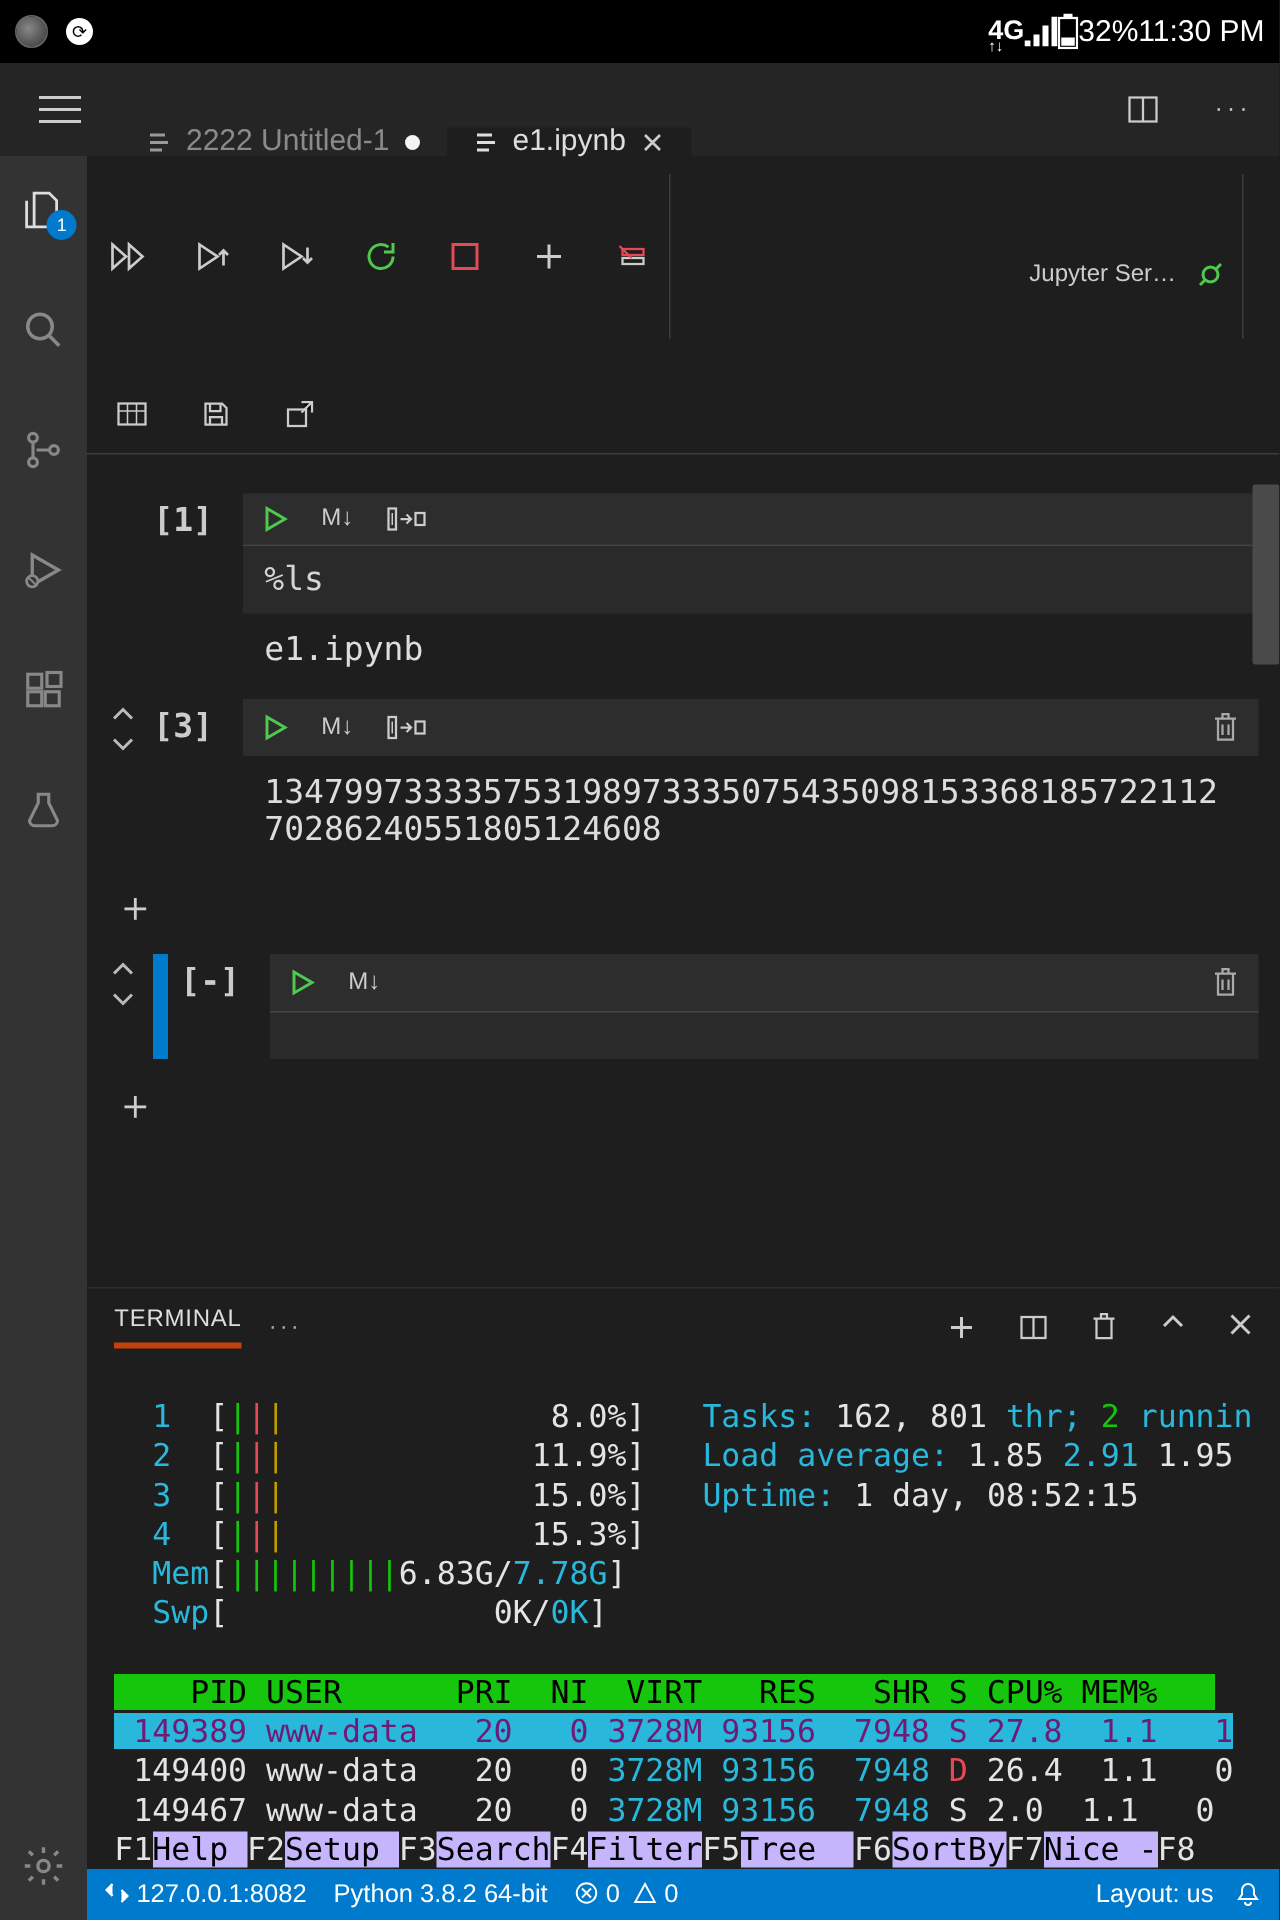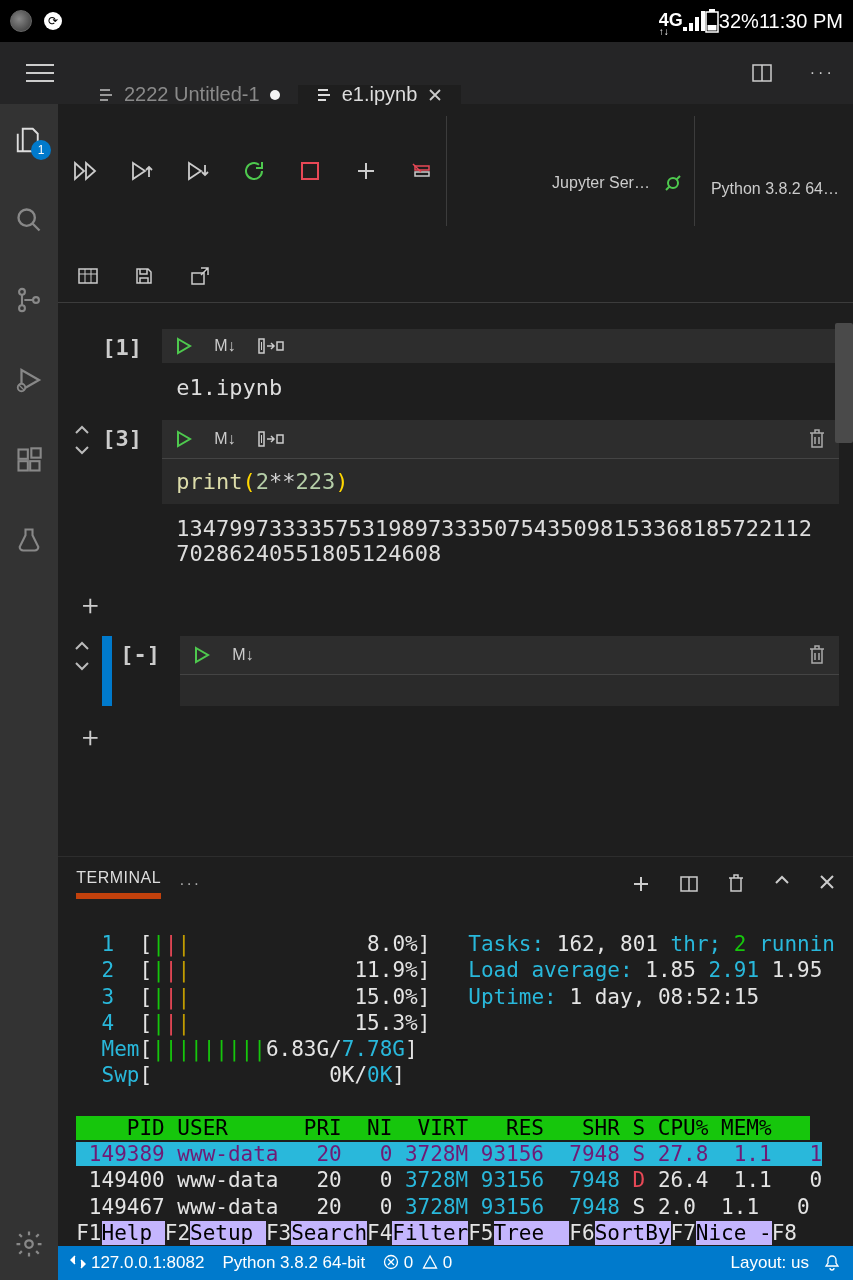--- a/index.html
+++ b/index.html
@@ -110,21 +110,21 @@
   background: #1e1e1e;
   display: flex;
   flex-direction: column;
 }
 .term-header {
   display: flex;
   align-items: center;
   padding: 12px 18px;
   gap: 18px;
 }
-.term-tab { font-size: 16px; color: #ddd; padding-bottom: 6px; border-bottom: 6px solid #c2410c; letter-spacing: 0.5px; }
+.term-tab { font-size: 16px; color: #ddd; padding-bottom: 6px; border-bottom: 4px solid #c2410c; letter-spacing: 0.5px; }
 .term-dots { color: #aaa; letter-spacing: 2px; }
 .term-select { background: #3c3c3c; color: #fff; padding: 8px 14px; display: flex; align-items: center; gap: 70px; font-size: 18px; border-radius: 2px;}
 .term-actions { margin-left: auto; display: flex; gap: 28px; color: #ccc; }
 .term-body { padding: 20px 18px 0 18px; font-family: monospace; font-size: 21px; line-height: 1.25; white-space: pre; }
 .t-cyan { color: #29b8db; }
 .t-white { color: #e4e4e4; }
 .t-green { color: #16c60c; }
 .t-yellow { color: #c19c00; }
 .t-red { color: #e74856; }
 .htop-header { background: #16c60c; color: #000; }
@@ -331,24 +331,20 @@
                       <svg width="22" height="22" viewBox="0 0 22 22">
                         <circle cx="11" cy="11" r="5" fill="none" stroke="#4ec94e" stroke-width="2"></circle>
                         <line x1="4" y1="18" x2="8" y2="14" stroke="#4ec94e" stroke-width="2"></line>
                         <line x1="14" y1="8" x2="18" y2="4" stroke="#4ec94e" stroke-width="2"></line>
                       </svg>
                     </span>
                 </div>
               </div>
             </div>
             <div class="tb-sep"></div>
-            <div style="padding-left:6px">
-              <div style="height:36px"></div>
-              <span>Python 3.8.2 64…</span>
-            </div>
           </div>
           <div class="toolbar-row2">
             <span class="tb-btn">
                 <svg width="22" height="22" viewBox="0 0 22 22">
                   <rect x="2" y="4" width="18" height="14" fill="none" stroke="#ccc" stroke-width="1.5"></rect>
                   <line x1="2" y1="9" x2="20" y2="9" stroke="#ccc"></line>
                   <line x1="8" y1="4" x2="8" y2="18" stroke="#ccc"></line>
                   <line x1="14" y1="4" x2="14" y2="18" stroke="#ccc"></line>
                 </svg>
               </span>
@@ -384,20 +380,21 @@
               <span class="md">M↓</span>
               <span>
                   <svg width="26" height="18" viewBox="0 0 26 18">
                     <rect x="1" y="2" width="5" height="14" fill="none" stroke="#ccc" stroke-width="1.5"></rect>
                     <line x1="3.5" y1="5" x2="3.5" y2="13" stroke="#ccc"></line>
                     <path stroke="#ccc" stroke-width="1.5" d="M9 9h6M13 6l3 3-3 3"></path>
                     <rect x="19" y="5" width="6" height="8" fill="none" stroke="#ccc" stroke-width="1.5"></rect>
                   </svg>
                 </span>
             </div>
+            <div class="cell-code"><span class="code-magic">%ls</span></div>
             <div class="cell-output">e1.ipynb</div>
           </div>
         </div>
 
         <div class="cell-row">
           <div class="cell-arrows">
             <span>
                 <svg width="20" height="16" viewBox="0 0 20 16">
                   <path fill="none" stroke="#bbb" stroke-width="2" d="M4 11l6-6 6 6"></path>
                 </svg>
@@ -424,21 +421,20 @@
                     <path stroke="#ccc" stroke-width="1.5" d="M9 9h6M13 6l3 3-3 3"></path>
                     <rect x="19" y="5" width="6" height="8" fill="none" stroke="#ccc" stroke-width="1.5"></rect>
                   </svg>
                 </span>
               <span class="trash">
                   <svg width="20" height="22" viewBox="0 0 20 22">
                     <path fill="none" stroke="#aaa" stroke-width="1.5" d="M3 5h14M5 5v14h10V5M8 2h4v3H8zM8 9v7M12 9v7"></path>
                   </svg>
                 </span>
             </div>
-            <div class="cell-code"><span class="code-keyword">print</span><span class="code-paren">(</span><span class="code-num">2</span><span class="code-op">**</span><span class="code-num">223</span><span class="code-paren">)</span></div>
             <div class="cell-output">13479973333575319897333507543509815336818572211270286240551805124608</div>
           </div>
         </div>
 
         <div class="plus-line">
           <span class="add-btn">＋</span>
         </div>
 
         <div class="cell-row">
           <div class="cell-arrows">

